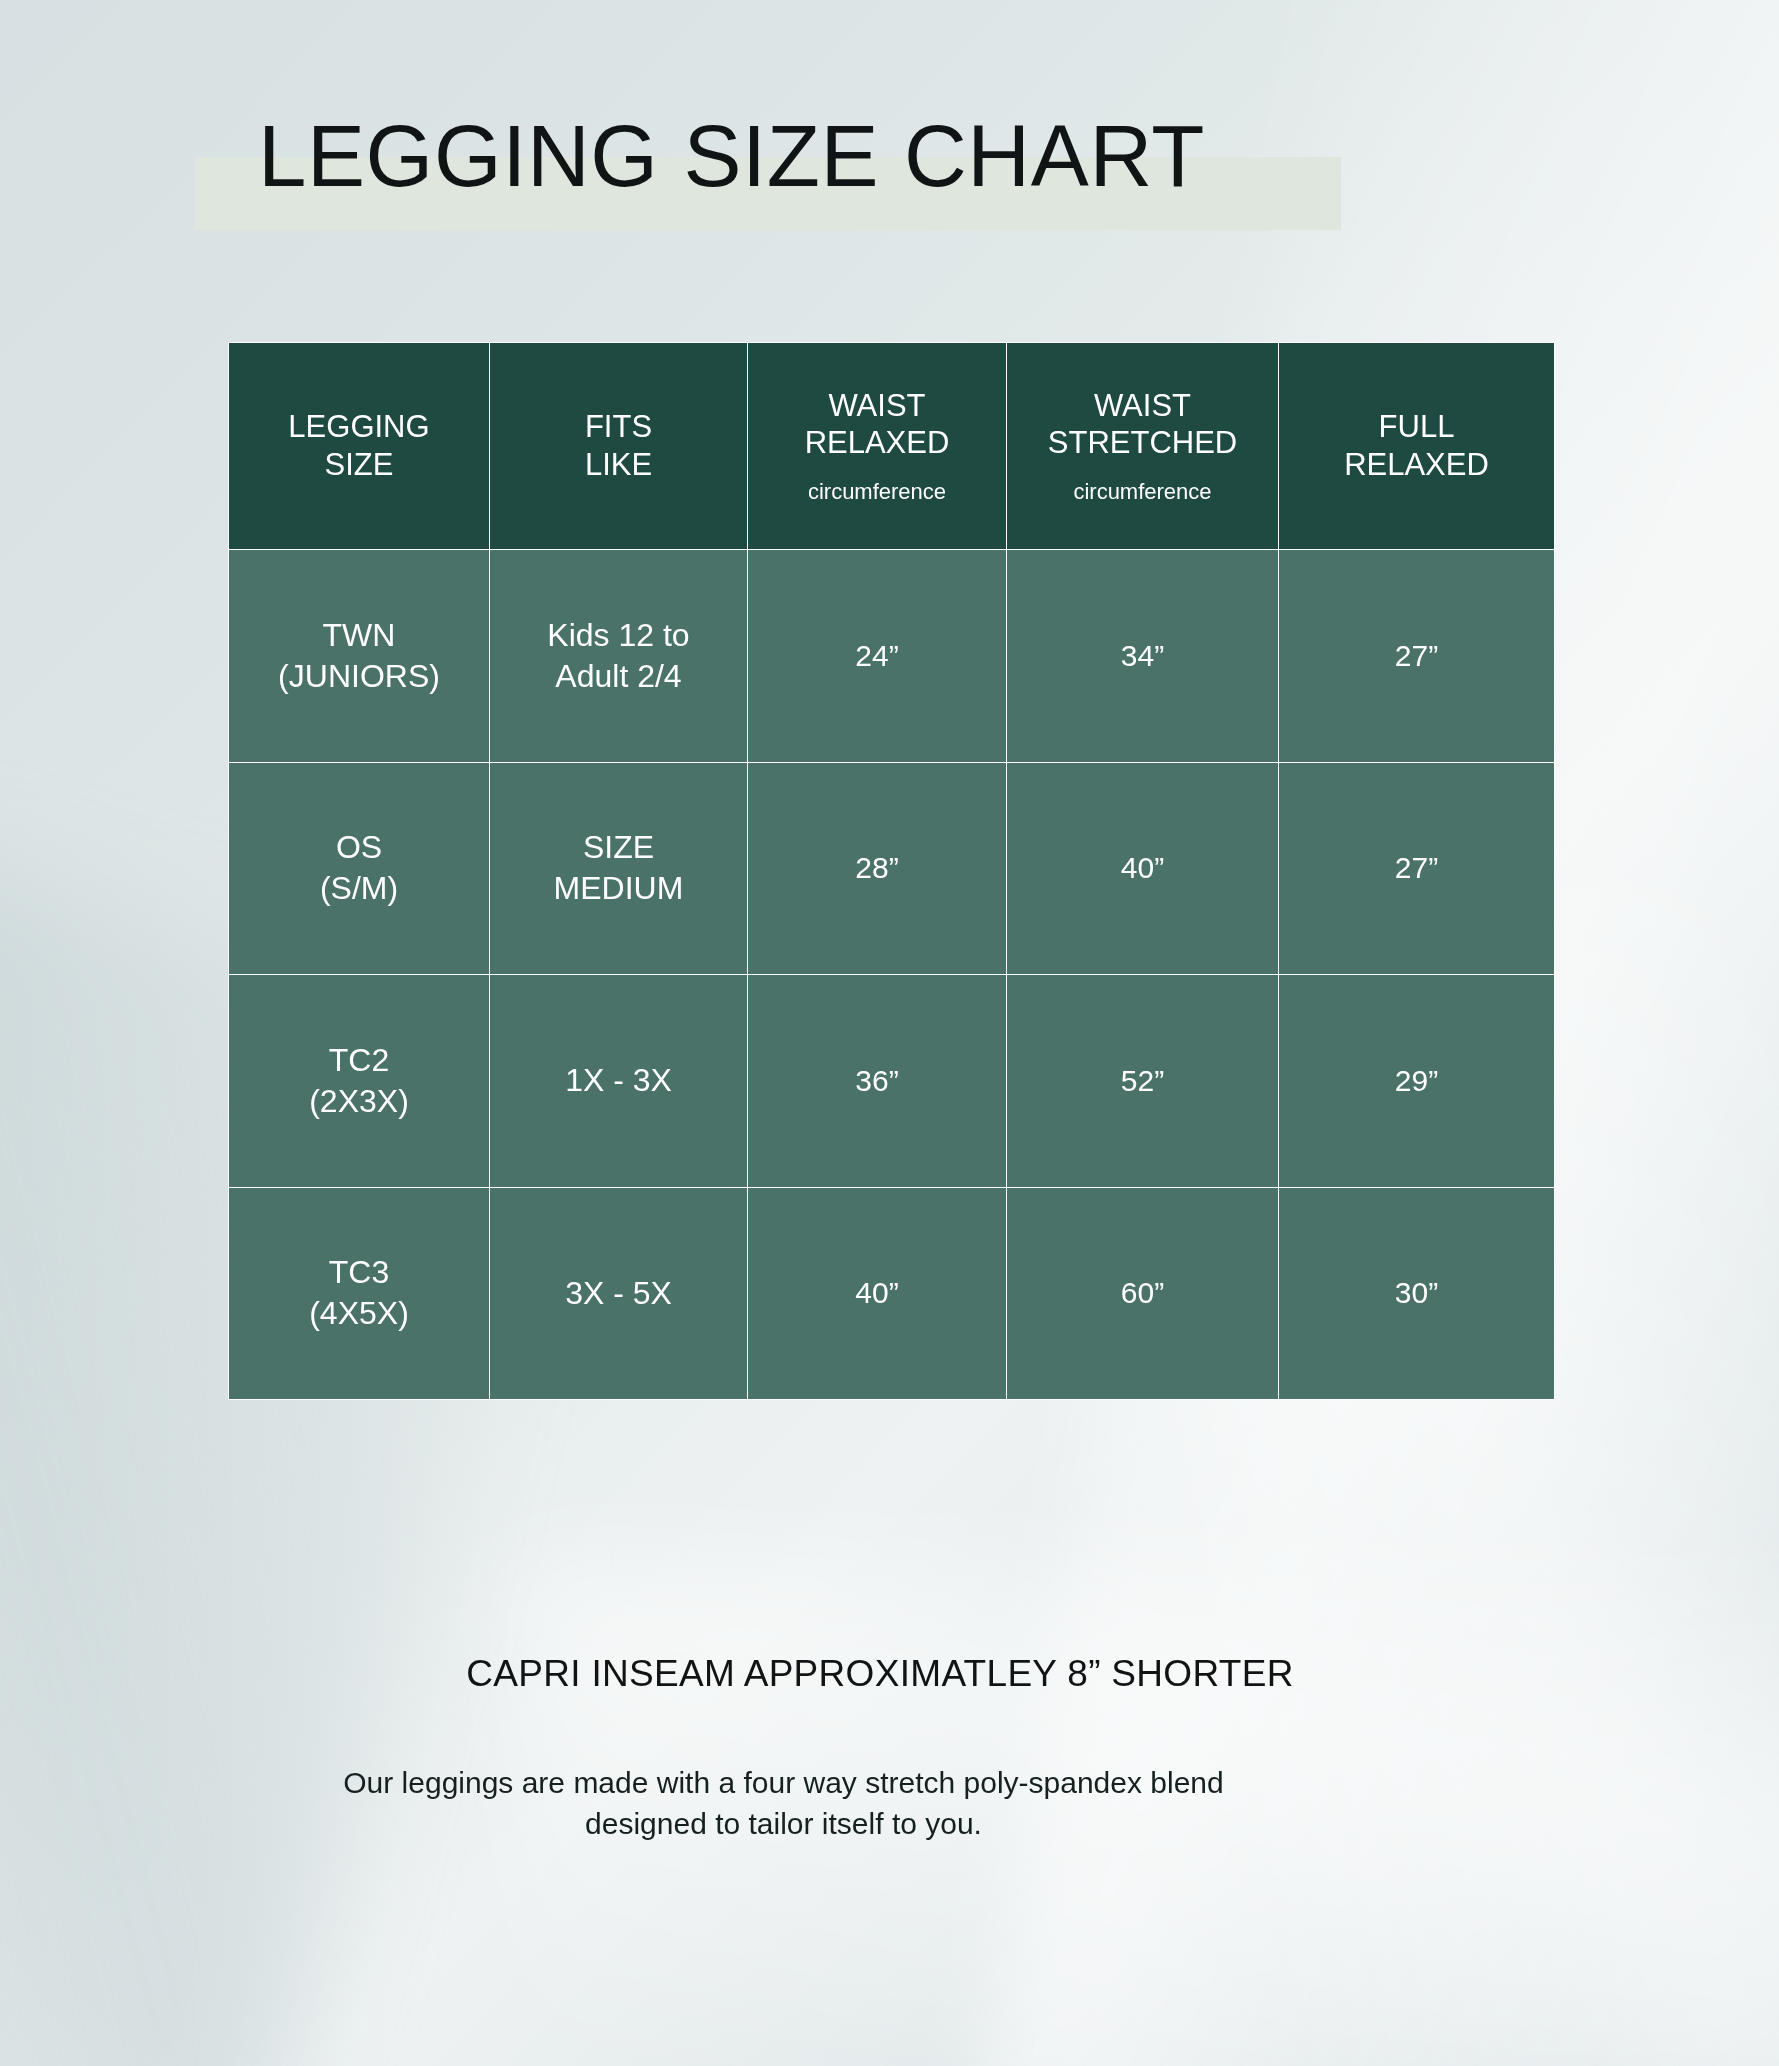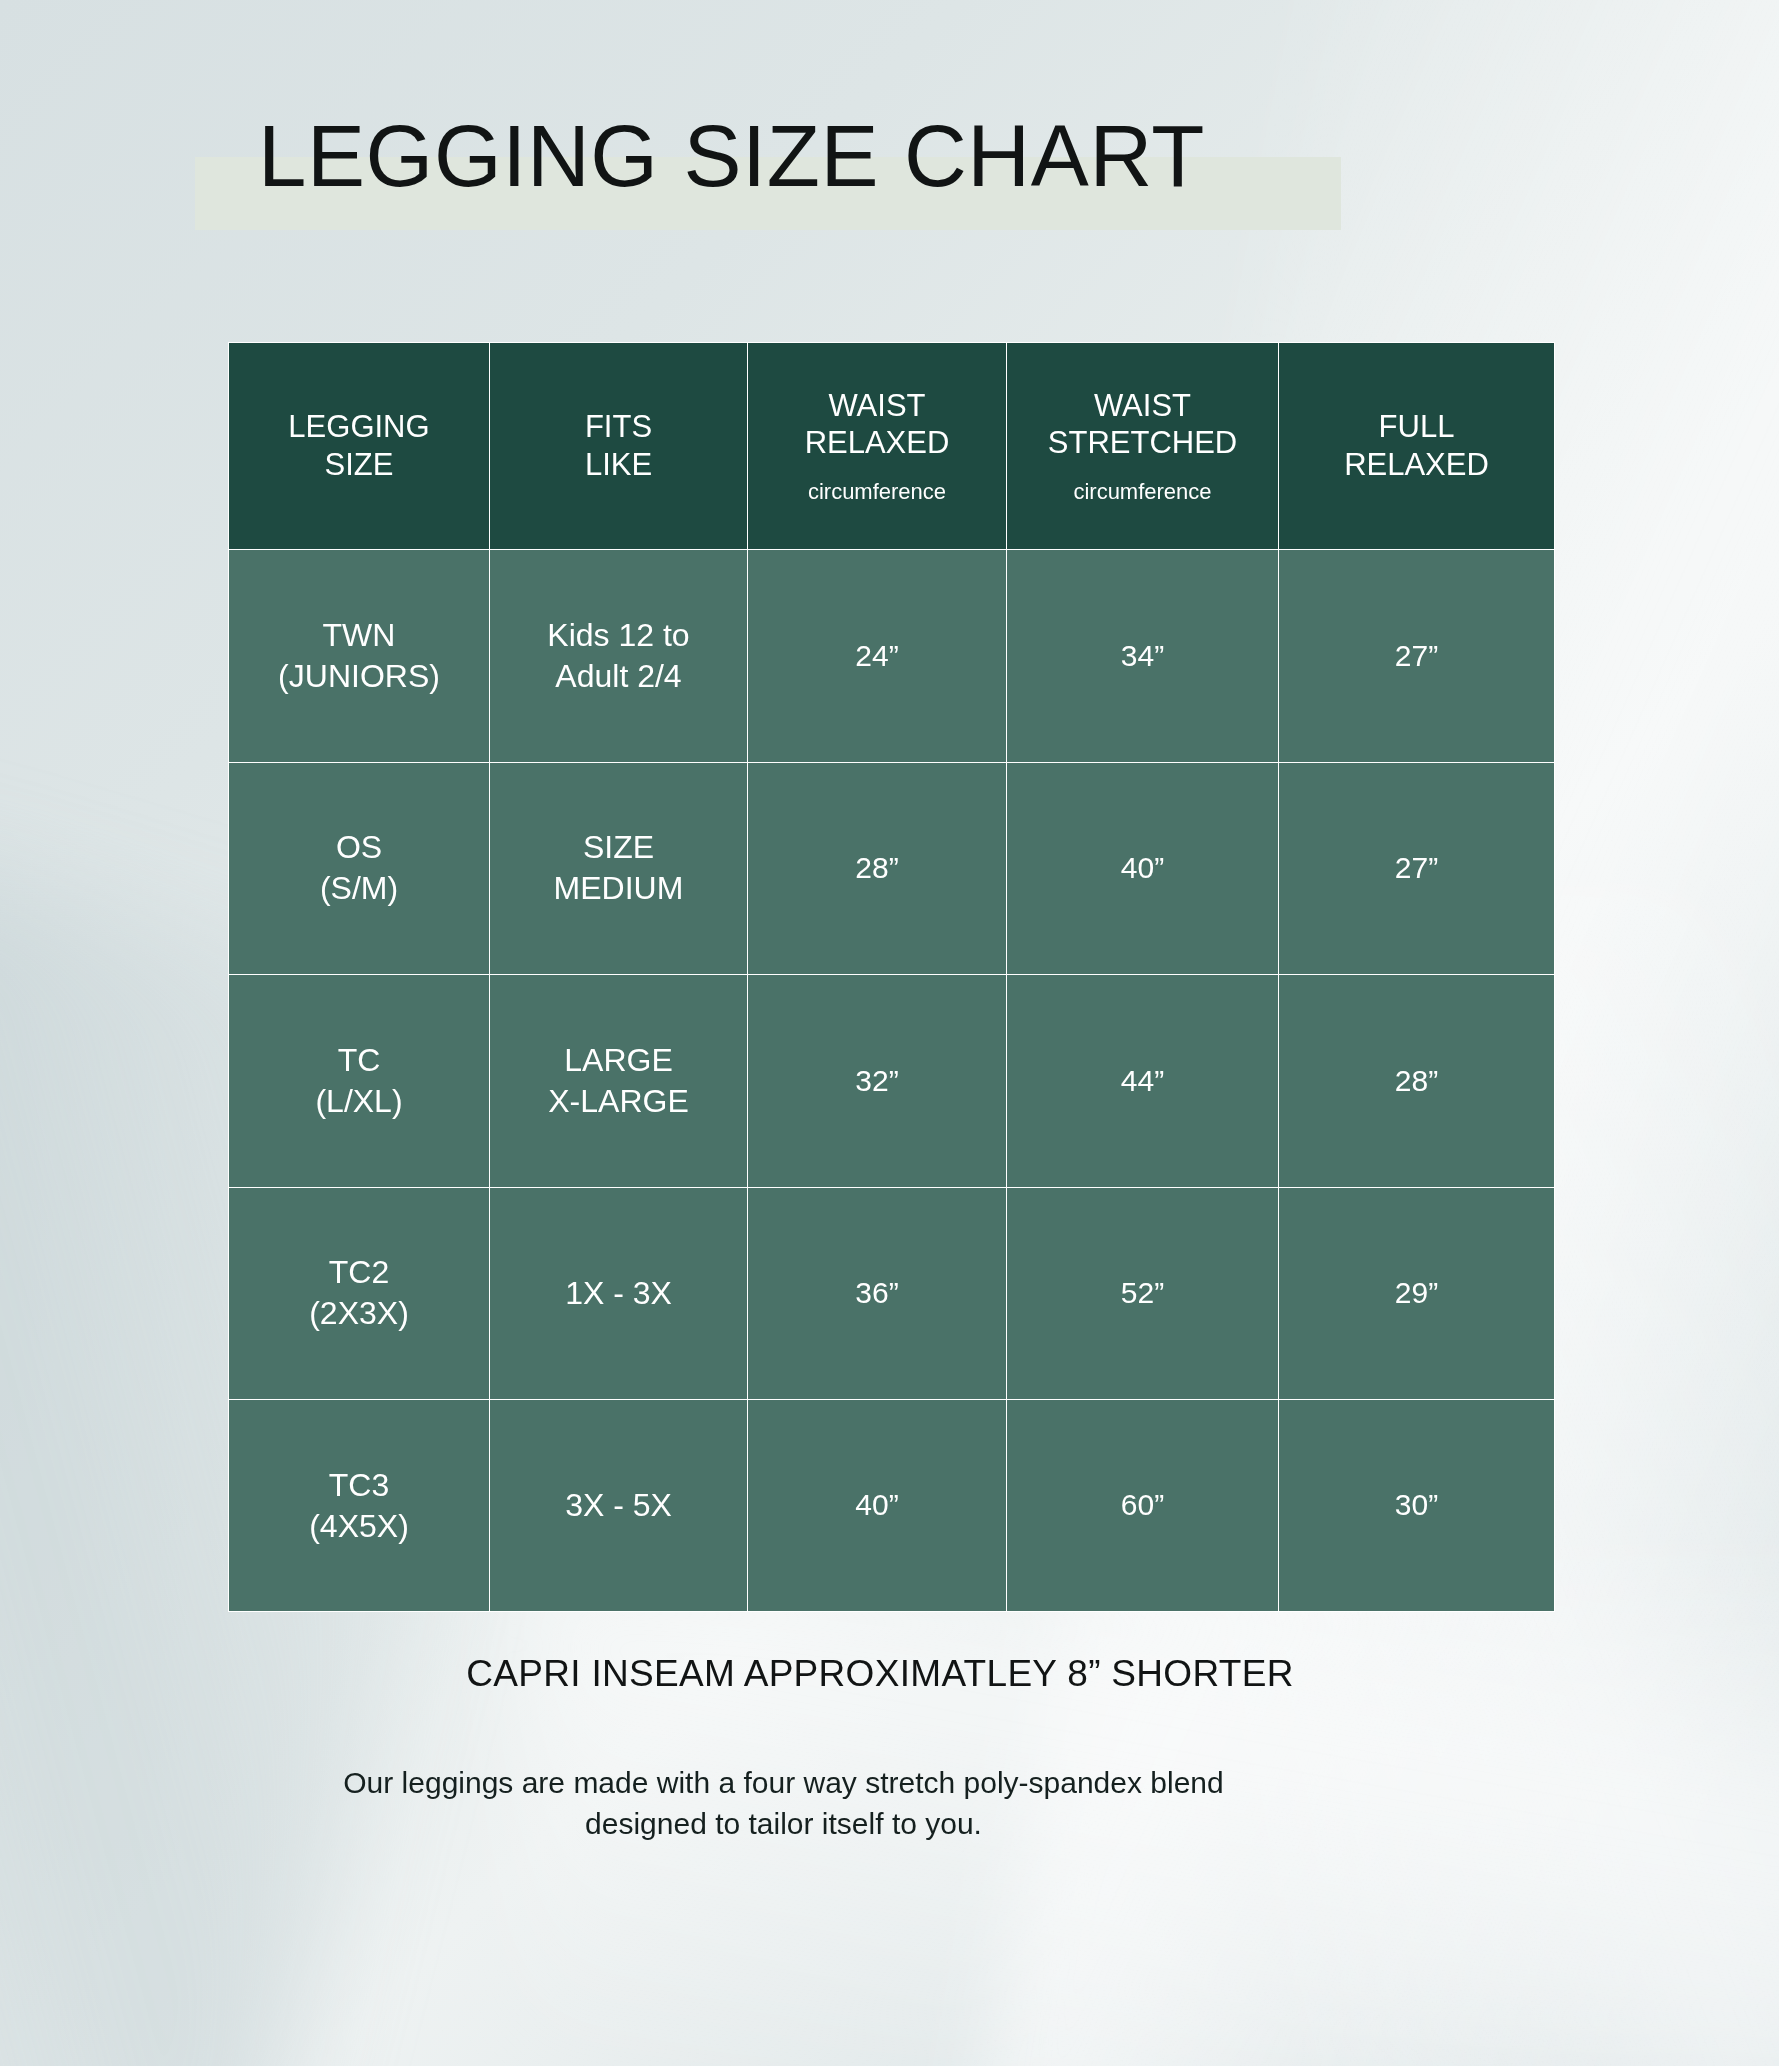--- a/index.html
+++ b/index.html
@@ -244,33 +244,20 @@
           </td>
           <td class="fits-cell">
             <span class="cell-line">SIZE</span>
             <span class="cell-line">MEDIUM</span>
           </td>
           <td class="num-cell">28”</td>
           <td class="num-cell">40”</td>
           <td class="num-cell">27”</td>
         </tr>
 
-        <tr>
-          <td class="size-cell">
-            <span class="cell-line">TC</span>
-            <span class="cell-line">(L/XL)</span>
-          </td>
-          <td class="fits-cell">
-            <span class="cell-line">LARGE</span>
-            <span class="cell-line">X-LARGE</span>
-          </td>
-          <td class="num-cell">32”</td>
-          <td class="num-cell">44”</td>
-          <td class="num-cell">28”</td>
-        </tr>
 
         <tr>
           <td class="size-cell">
             <span class="cell-line">TC2</span>
             <span class="cell-line">(2X3X)</span>
           </td>
           <td class="fits-cell">
             <span class="cell-line">1X - 3X</span>
           </td>
           <td class="num-cell">36”</td>

